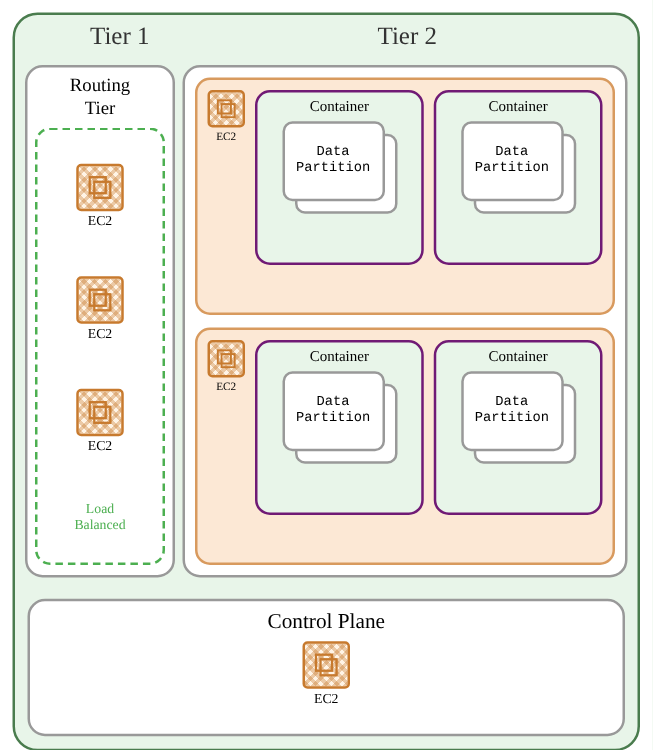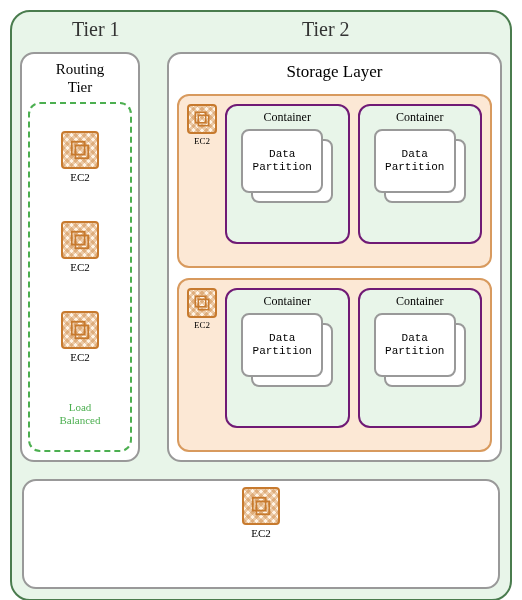--- a/index.html
+++ b/index.html
@@ -21,21 +21,21 @@
   .tier-label {
     font-size: 20px;
     color: #333;
     position: absolute;
     top: 6px;
   }
   .tier1-label { left: 60px; }
   .tier2-label { left: 290px; }
   .columns {
     display: flex;
-    gap: 27px;
+    gap: 6px;
     margin-top: 32px;
   }
   .routing-box {
     width: 120px;
     height: 410px;
     background: #fff;
     border: 2px solid #999;
     border-radius: 14px;
     padding: 6px;
     text-align: center;
@@ -208,21 +208,20 @@
           <div class="ec2-label">EC2</div>
         </div>
         <div class="lb-label">
           <span>Load</span><br>
           <span>Balanced</span>
         </div>
       </div>
     </div>
 
     <div class="storage-box">
-      <div class="storage-title">Storage Layer</div>
 
       <div class="host-row">
         <div class="host-ec2-col ec2 ec2-small">
           <div class="ec2-icon">
             <svg viewBox="0 0 24 24">
                 <rect x="3" y="3" width="14" height="14" fill="none" stroke="#c77a2e" stroke-width="2"></rect>
                 <rect x="7" y="7" width="14" height="14" fill="none" stroke="#c77a2e" stroke-width="2"></rect>
               </svg>
           </div>
           <div class="ec2-label">EC2</div>
@@ -273,20 +272,21 @@
             <div class="partition-card partition-front">
               <span><span>Data</span><br><span>Partition</span></span>
             </div>
           </div>
         </div>
       </div>
     </div>
   </div>
 
   <div class="control-plane">
+    <div class="control-title">Control Plane</div>
     <div class="ec2">
       <div class="ec2-icon">
         <svg viewBox="0 0 24 24">
             <rect x="3" y="3" width="14" height="14" fill="none" stroke="#c77a2e" stroke-width="2"></rect>
             <rect x="7" y="7" width="14" height="14" fill="none" stroke="#c77a2e" stroke-width="2"></rect>
           </svg>
       </div>
       <div class="ec2-label">EC2</div>
     </div>
   </div>

